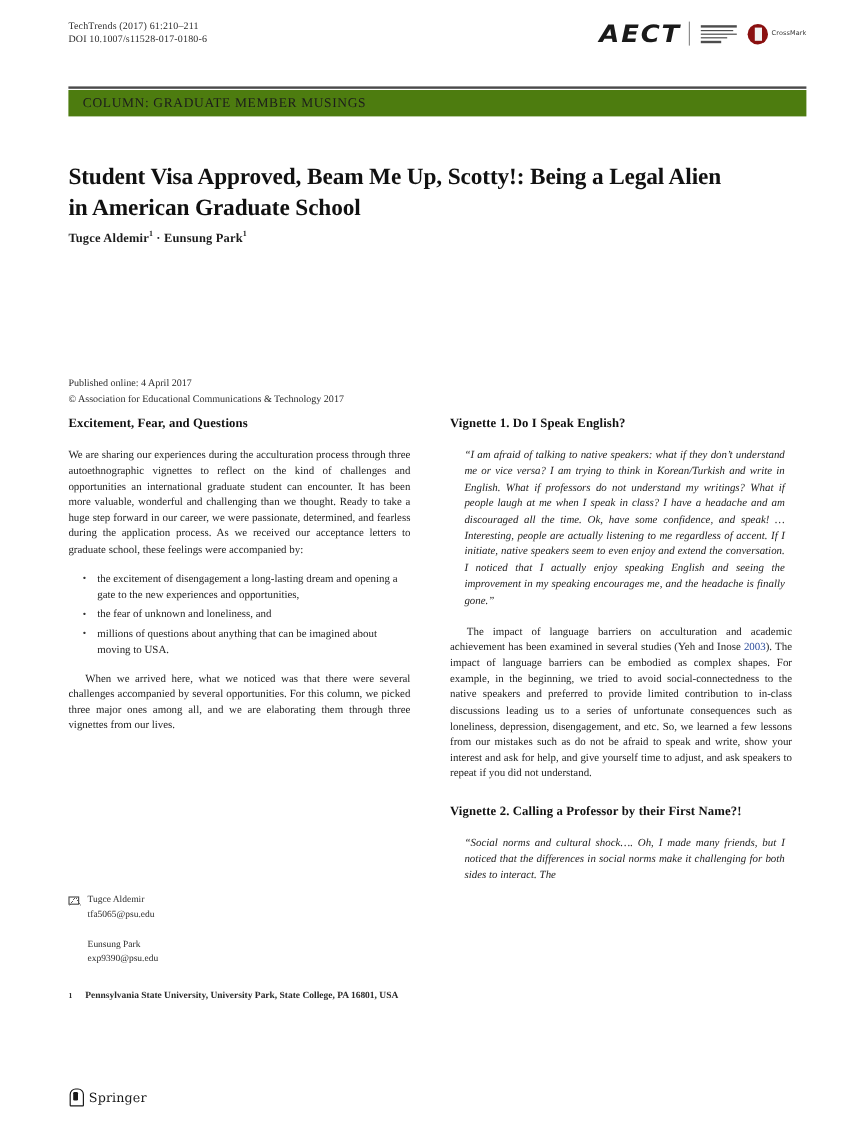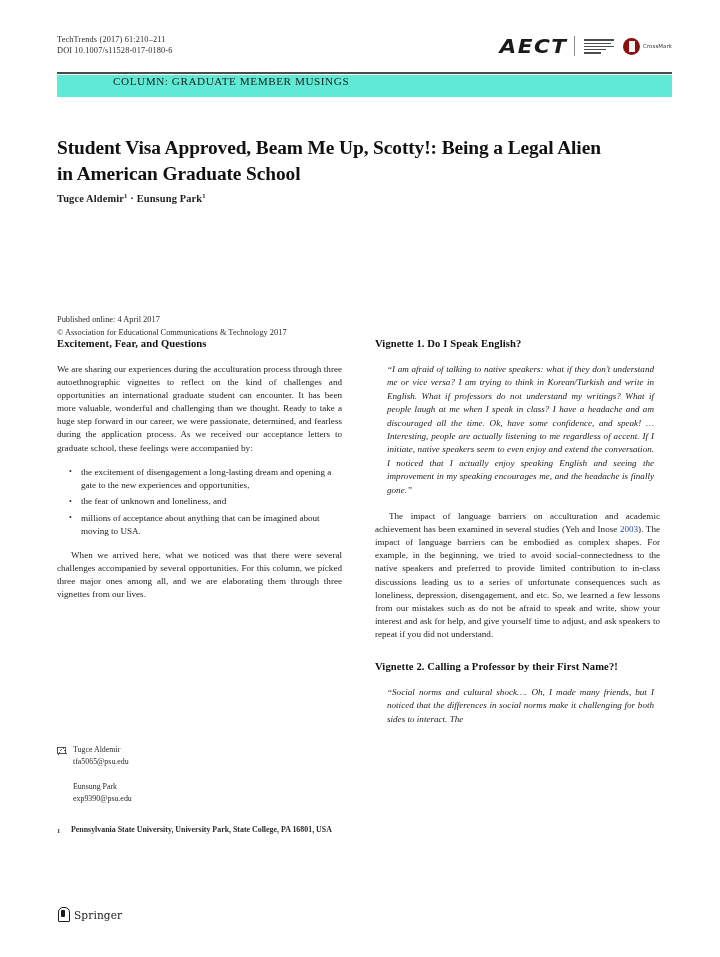--- a/index.html
+++ b/index.html
@@ -17,21 +17,21 @@
     height: 957px;
     background: #ffffff;
     overflow: hidden;
     box-sizing: border-box;
   }
 
   
   .masthead {
     position: absolute;
     left: 57px;
-    top: 34px;
+    top: 16px;
     right: 48px;
     height: 40px;
   }
   .journal-ref {
     font-size: 8.3px;
     line-height: 11.2px;
     color: #2b2b2b;
     letter-spacing: 0.15px;
     white-space: nowrap;
   }
@@ -111,24 +111,23 @@
     top: 72px;
     height: 1.6px;
     background: #4a4a4a;
   }
   .banner {
     position: absolute;
     left: 57px;
     right: 48px;
     top: 75px;
     height: 22px;
-    background: #5eead4;
-    display: flex;
-    align-items: flex-start;
-    padding-left: 44px;
+    background: #4d7c0f;
+    display: flex;
+    align-items: center;
   }
   .banner-text {
     font-size: 11.2px;
     letter-spacing: 0.55px;
     color: #1c1c1c;
     padding-left: 12px;
     font-variant: small-caps;
     text-transform: uppercase;
   }
 
@@ -174,21 +173,21 @@
     top: 338px;
     width: 285px;
   }
   .col-left  { left: 57px; }
   .col-right { left: 375px; }
 
   .sec-head {
     font-size: 10.6px;
     font-weight: bold;
     color: #111;
-    margin: 0 0 14px 0;
+    margin: 10px 0 14px 0;
     letter-spacing: 0.1px;
   }
   .sec-head.spaced { margin-top: 20px; }
 
   p.body {
     margin: 0 0 0 0;
     font-size: 9.1px;
     line-height: 13.1px;
     text-align: justify;
     color: #232323;
@@ -358,21 +357,21 @@
     <div>Published online: 4 April 2017</div>
     <div>© Association for Educational Communications &amp; Technology 2017</div>
   </div>
 
   <div class="col col-left">
     <h2 class="sec-head">Excitement, Fear, and Questions</h2>
     <p class="body">We are sharing our experiences during the acculturation process through three autoethnographic vignettes to reflect on the kind of challenges and opportunities an international graduate student can encounter. It has been more valuable, wonderful and challenging than we thought. Ready to take a huge step forward in our career, we were passionate, determined, and fearless during the application process. As we received our acceptance letters to graduate school, these feelings were accompanied by:</p>
     <ul class="bullets">
       <li>the excitement of disengagement a long-lasting dream and opening a gate to the new experiences and opportunities,</li>
       <li>the fear of unknown and loneliness, and</li>
-      <li>millions of acceptance about anything that can be imagined about moving to USA.</li>
+      <li>millions of questions about anything that can be imagined about moving to USA.</li>
     </ul>
     <p class="body" style="text-indent:14px;margin-top:11px;">When we arrived here, what we noticed was that there were several challenges accompanied by several opportunities. For this column, we picked three major ones among all, and we are elaborating them through three vignettes from our lives.</p>
   </div>
 
   <div class="corr">
     <div class="corr-row">
       <span class="env-icon"></span>
       <span class="corr-name">Tugce Aldemir</span>
     </div>
     <div class="corr-group">tfa5065@psu.edu</div>

